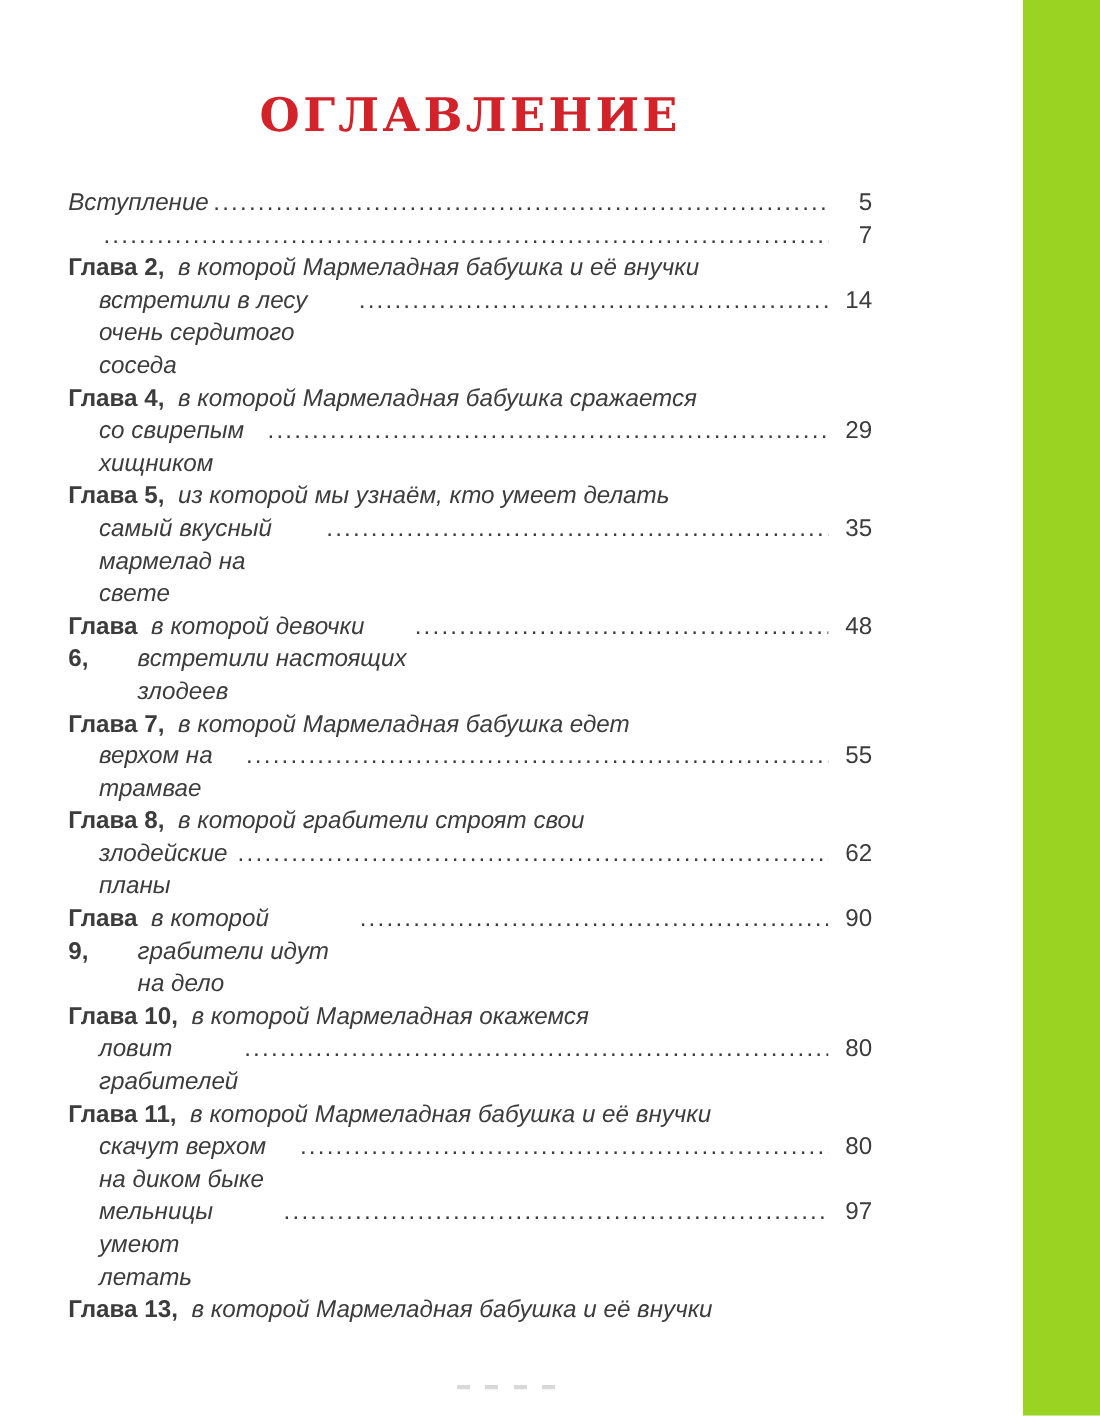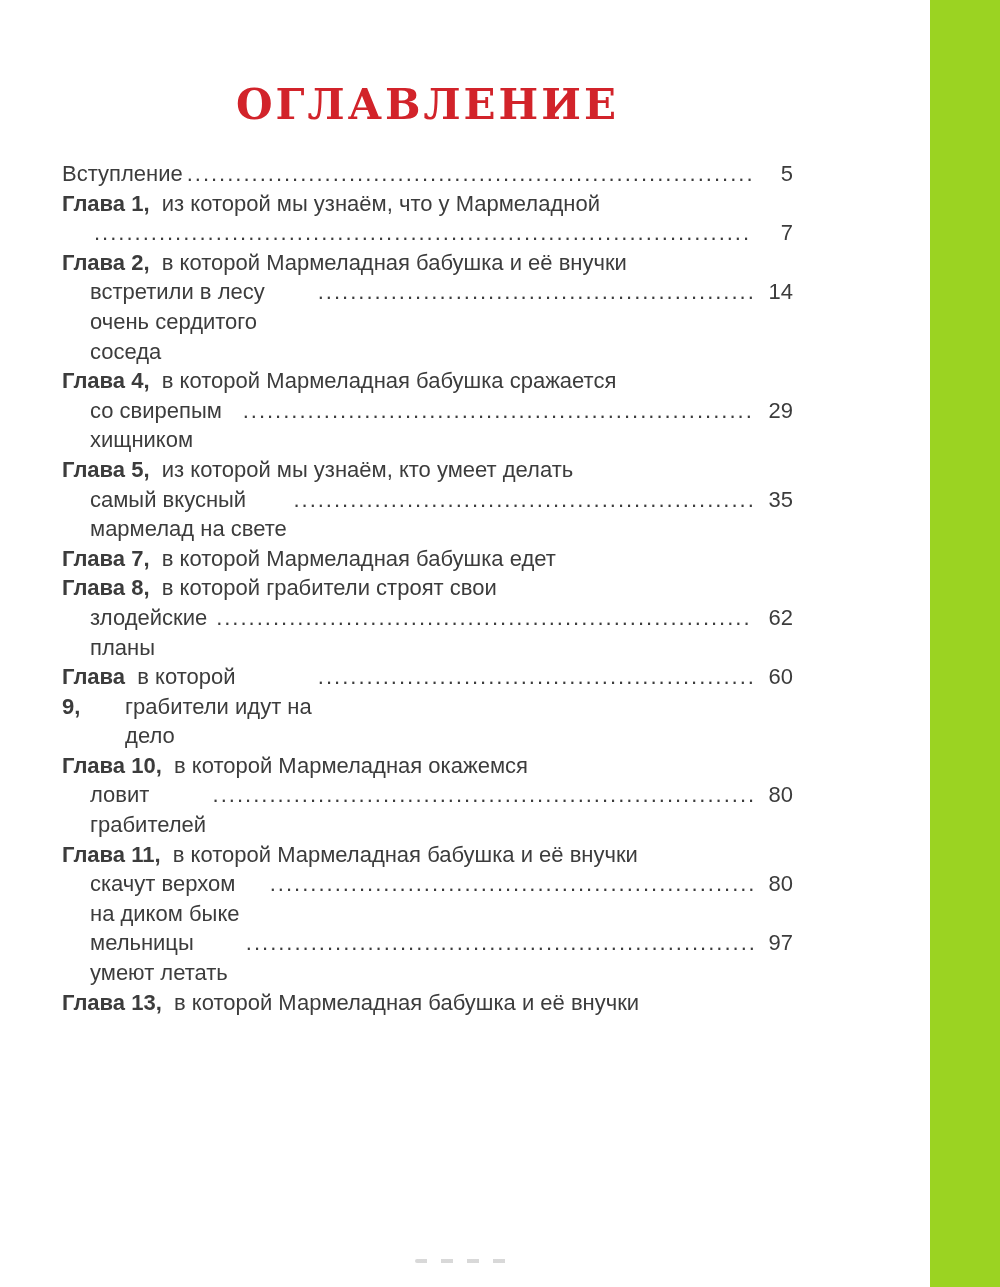--- a/index.html
+++ b/index.html
@@ -17,36 +17,36 @@
     width: 70px; height: 100%;
     background: #9bd322;
   }
   .content {
     position: absolute;
     left: 62px; top: 0;
     width: 731px;
   }
   .title {
     margin-top: 80px;
-    margin-bottom: 30px;
+    margin-bottom: 40px;
     text-align: center;
     font-family: "DejaVu Serif", serif;
     font-weight: 700;
     font-size: 42px;
     letter-spacing: 3px;
     color: #d2232a;
   }
   .entries {
     font-size: 22px;
     line-height: 29.6px;
     color: #3c3c3c;
   }
   .line { display: flex; align-items: baseline; }
   .bold { font-weight: 700; white-space: pre-wrap; }
-  .rest, .rest2 { white-space: pre-wrap; }
+  .rest, .rest2 { white-space: pre-wrap; font-style: italic; }
   .line-second { padding-left: 28px; }
   .dots {
     flex: 1 1 auto;
     overflow: hidden;
     white-space: nowrap;
     margin-left: 4px;
     letter-spacing: 2px;
   }
   .dots::after {
     content: "......................................................................................................";
@@ -78,25 +78,20 @@
     <div class="line line-first">
       <span class="bold"></span>
           <span class="rest">Вступление</span>
       <span class="dots"></span>
       <span class="pagenum">5</span>
     </div>
 
   </div>
 
   <div class="entry">
-    <div class="line line-first">
-      <span class="bold">Глава 1,</span>
-          <span class="rest">  из которой мы узнаём, что у Мармеладной</span>
-
-    </div>
     <div class="line line-second">
       <span class="dots"></span>
       <span class="pagenum">7</span>
     </div>
   </div>
 
   <div class="entry">
     <div class="line line-first">
       <span class="bold">Глава 2,</span>
           <span class="rest">  в которой Мармеладная бабушка и её внучки</span>
@@ -129,48 +124,62 @@
           <span class="rest">  из которой мы узнаём, кто умеет делать</span>
 
     </div>
     <div class="line line-second">
       <span class="rest2">самый вкусный мармелад на свете</span>
       <span class="dots"></span>
       <span class="pagenum">35</span>
     </div>
   </div>
 
+  <div class="entry">
+    <div class="line line-first">
+      <span class="bold">Глава 6,</span>
+          <span class="rest">  в которой девочки встретили настоящих злодеев</span>
+      <span class="dots"></span>
+      <span class="pagenum">48</span>
+    </div>
+
+  </div>
 
   <div class="entry">
     <div class="line line-first">
       <span class="bold">Глава 7,</span>
           <span class="rest">  в которой Мармеладная бабушка едет</span>
 
     </div>
+    <div class="line line-second">
+      <span class="rest2">верхом на трамвае</span>
+      <span class="dots"></span>
+      <span class="pagenum">55</span>
+    </div>
   </div>
 
   <div class="entry">
     <div class="line line-first">
       <span class="bold">Глава 8,</span>
           <span class="rest">  в которой грабители строят свои</span>
 
     </div>
     <div class="line line-second">
       <span class="rest2">злодейские планы</span>
       <span class="dots"></span>
       <span class="pagenum">62</span>
     </div>
   </div>
 
   <div class="entry">
     <div class="line line-first">
       <span class="bold">Глава 9,</span>
           <span class="rest">  в которой грабители идут на дело</span>
       <span class="dots"></span>
-      <span class="pagenum">60</span>
+      <span class="pagenum">90</span>
     </div>
 
   </div>
 
   <div class="entry">
     <div class="line line-first">
       <span class="bold">Глава 10,</span>
           <span class="rest">  в которой Мармеладная окажемся</span>
 
     </div>

